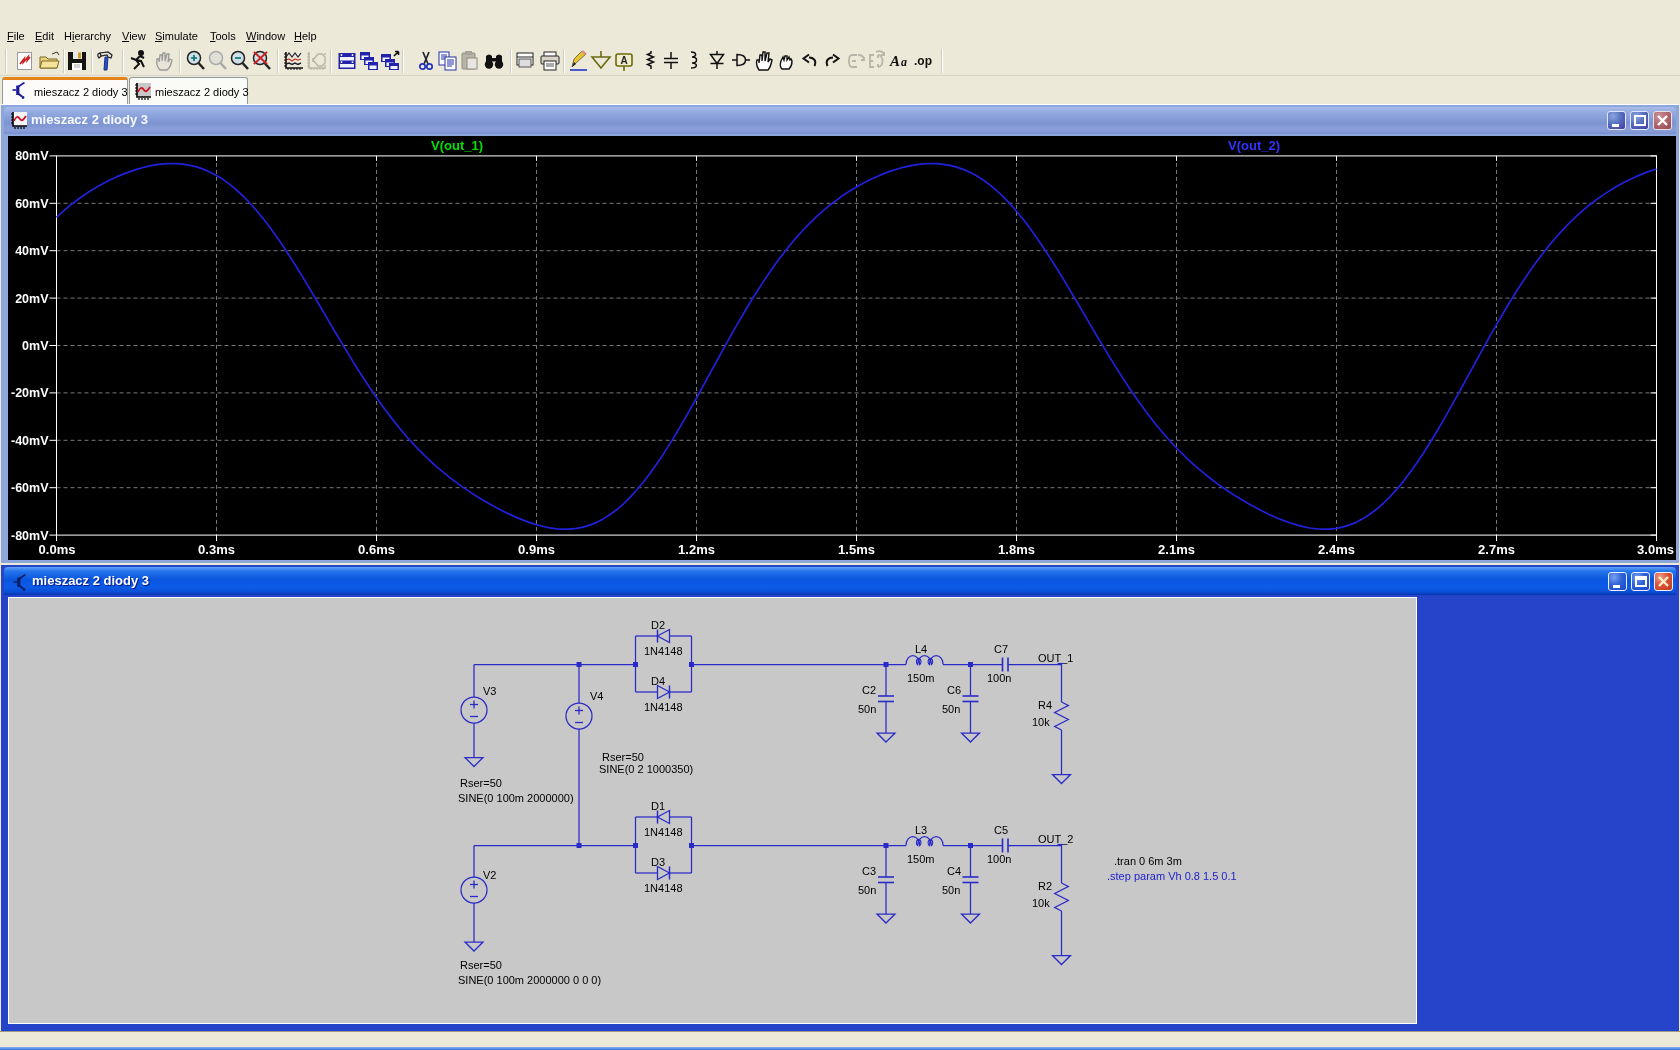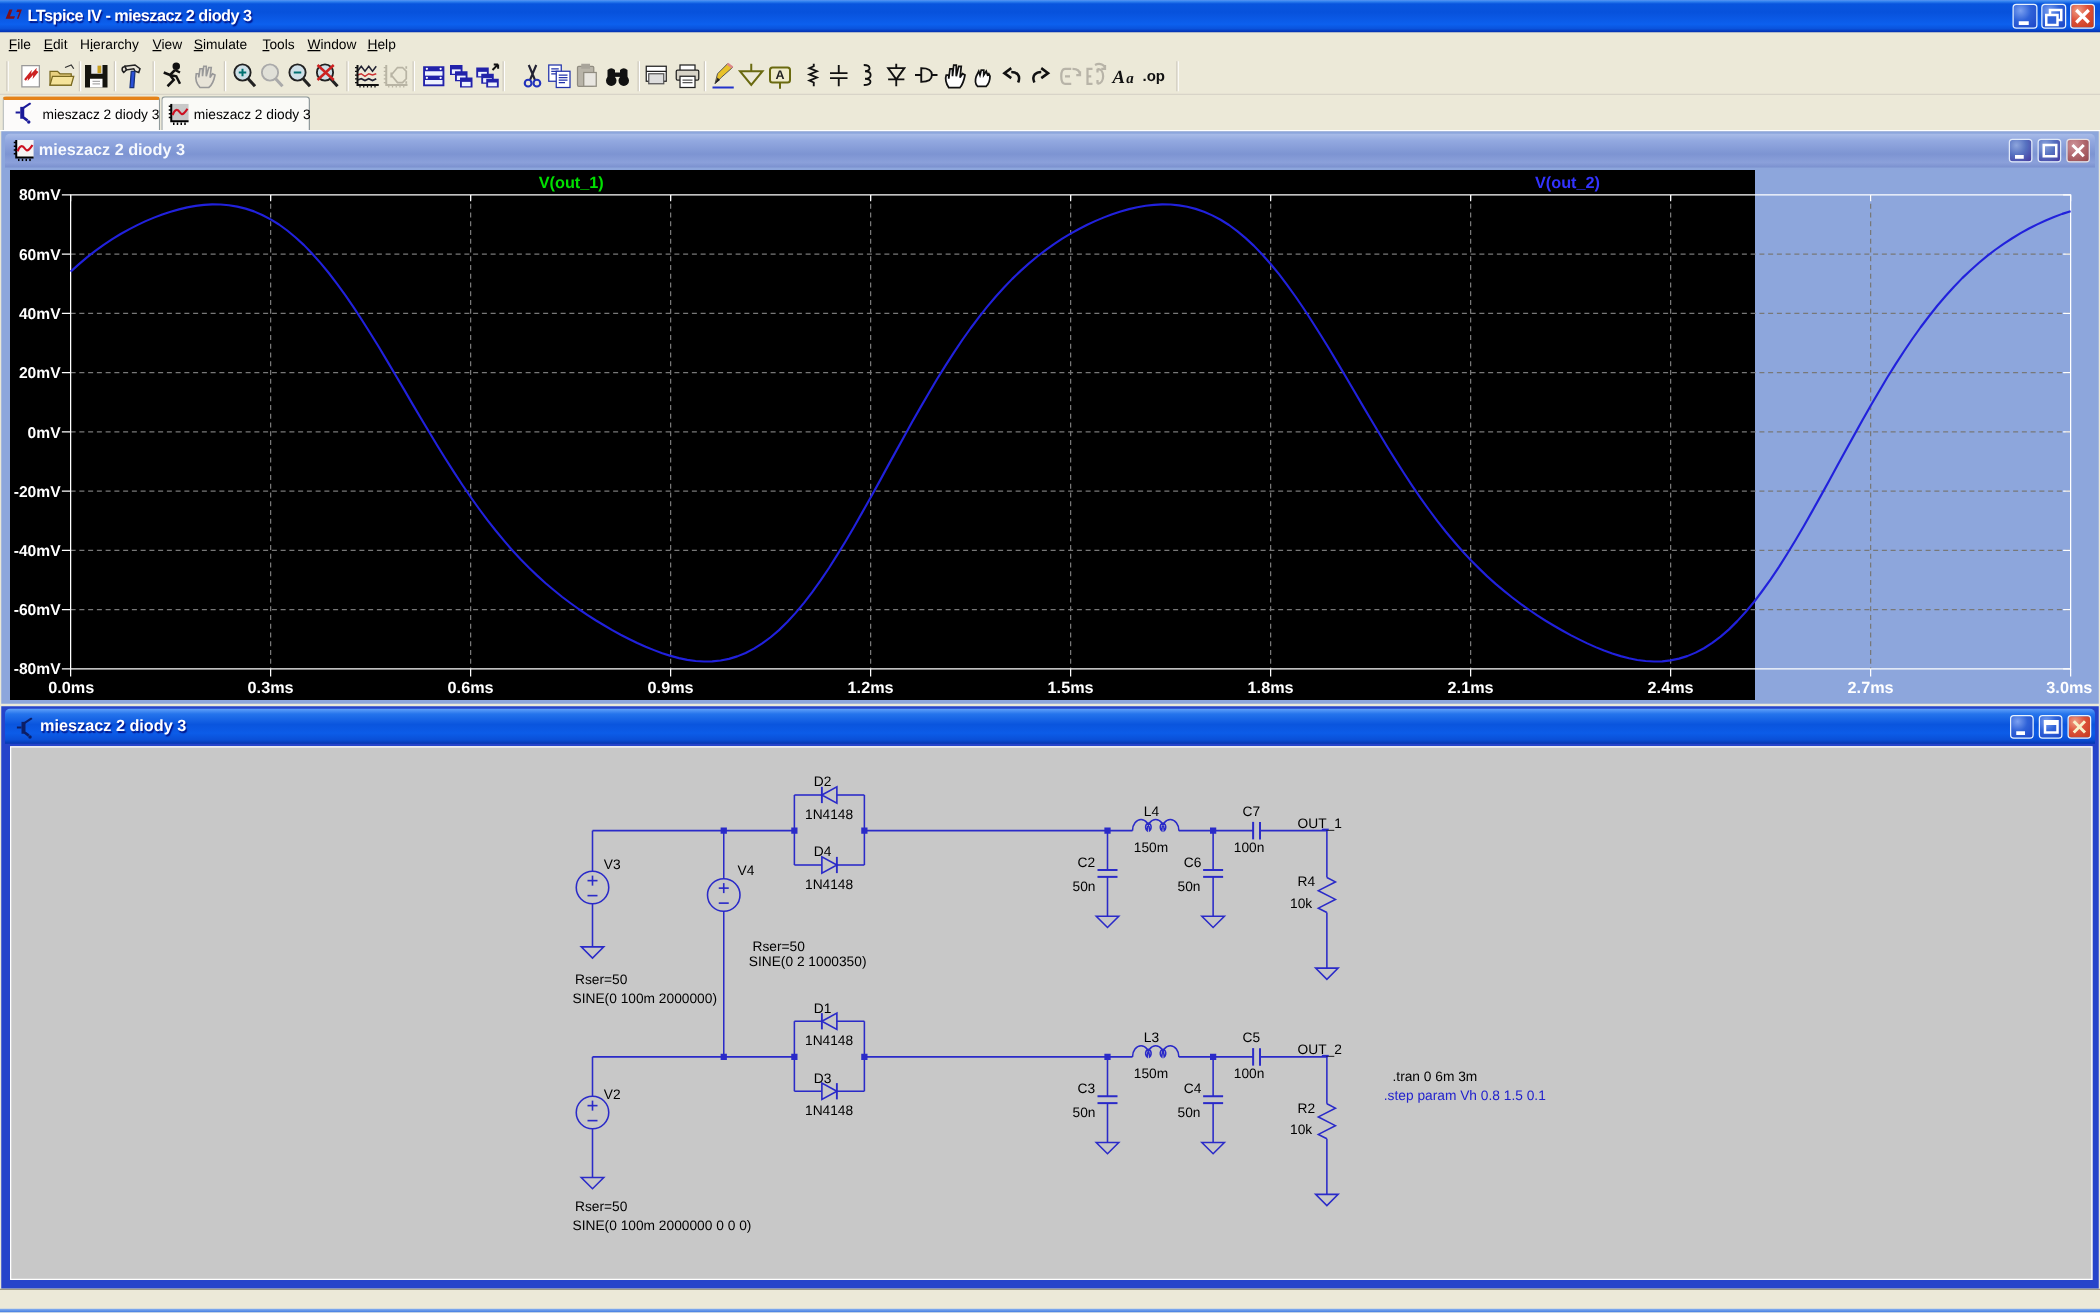--- a/index.html
+++ b/index.html
@@ -29,59 +29,36 @@
 .tab.active{background:#FCFBFA;border-top:3px solid #E5831A;z-index:2;}
 .tab .tlab{position:absolute;top:8px;white-space:nowrap;}
 .tab.active .tlab{top:6px;}
 #tabline{left:0;top:104px;width:1680px;height:1px;background:#fff;}
 
 #wavewin{left:1px;top:105px;width:1678px;height:458px;background:#8DA6DC;}
 #wavetitle{left:3px;top:2px;width:1672px;height:27px;
 background:linear-gradient(180deg,#A9BCE8 0%,#93A9E0 20%,#7D94D2 60%,#8BA0DA 85%,#7A90CE 100%);
 border-radius:4px 4px 0 0;}
 #wavetitle .ttxt{position:absolute;left:27px;top:5px;color:#F6F9FE;font-size:13px;font-weight:bold;}
-#waveclient{left:7px;top:31px;width:1396px;height:424px;background:#000;}
+#waveclient{left:7px;top:31px;width:1668px;height:424px;background:#000;}
 
 #schwin{left:1px;top:565px;width:1678px;height:466px;background:#2644CA;}
 #schtitle{left:3px;top:2px;width:1672px;height:28px;
 background:linear-gradient(180deg,#60A0F8 0%,#2574EC 15%,#0A55DE 45%,#0C5CE8 70%,#0A50D8 88%,#0536B0 100%);
 border-radius:4px 4px 0 0;}
 #schtitle .ttxt{position:absolute;left:28px;top:6px;color:#fff;font-size:13px;font-weight:bold;
 text-shadow:1px 1px 1px #001388;}
-#schclient{left:7px;top:32px;width:1666px;height:427px;background:#C8C8C8;border:1px solid #fff;}
+#schclient{left:7px;top:32px;width:1409px;height:427px;background:#C8C8C8;border:1px solid #fff;}
 
 #statusbar{left:0;top:1031px;width:1680px;height:16px;background:#ECE9D8;border-top:1px solid #9C9A88;}
 #taskbar{left:0;top:1047px;width:1680px;height:3px;background:linear-gradient(180deg,#88B0F0,#3A77E0);}
 </style>
 </head>
 <body>
 <div id="page">
-  <div id="titlebar" class="abs">
-    <svg class="abs" style="left:4px;top:5px" width="14" height="14" viewBox="0 0 14 14">
-      <path d="M0.5 10 L3.5 2.5 L6 2.5 L4 8 L8 8 L7.2 10 Z" fill="#7d0f18"></path>
-      <path d="M6.5 10 L9.5 10 L11.5 4.5 L9 4.5 L9.8 2.5 L13.5 2.5 L10.8 10 Z" fill="#7d0f18" transform="translate(0,0)"></path>
-    </svg>
-    <span class="ttxt">LTspice IV - mieszacz 2 diody 3</span>
-    <div class="winbtn b-min" style="left:1610px;top:3px">
-        <svg width="20" height="20">
-          <rect x="4" y="13" width="8" height="3" fill="#fff"></rect>
-        </svg>
-      </div>
-    <div class="winbtn b-max" style="left:1633px;top:3px">
-        <svg width="20" height="20">
-          <rect x="6" y="4" width="9" height="8" fill="none" stroke="#fff" stroke-width="2"></rect>
-          <rect x="3" y="8" width="9" height="8" fill="#2f62d8" stroke="#fff" stroke-width="2"></rect>
-        </svg>
-      </div>
-    <div class="winbtn b-close" style="left:1656px;top:3px">
-        <svg width="20" height="20">
-          <path d="M4 4 L14 14 M14 4 L4 14" stroke="#fff" stroke-width="2.6"></path>
-        </svg>
-      </div>
-  </div>
   <div id="menubar" class="abs">
     <span style="left:7px"><u>F</u>ile</span>
     <span style="left:35px"><u>E</u>dit</span>
     <span style="left:64px">H<u>i</u>erarchy</span>
     <span style="left:122px"><u>V</u>iew</span>
     <span style="left:155px"><u>S</u>imulate</span>
     <span style="left:210px"><u>T</u>ools</span>
     <span style="left:246px"><u>W</u>indow</span>
     <span style="left:294px"><u>H</u>elp</span>
   </div>

